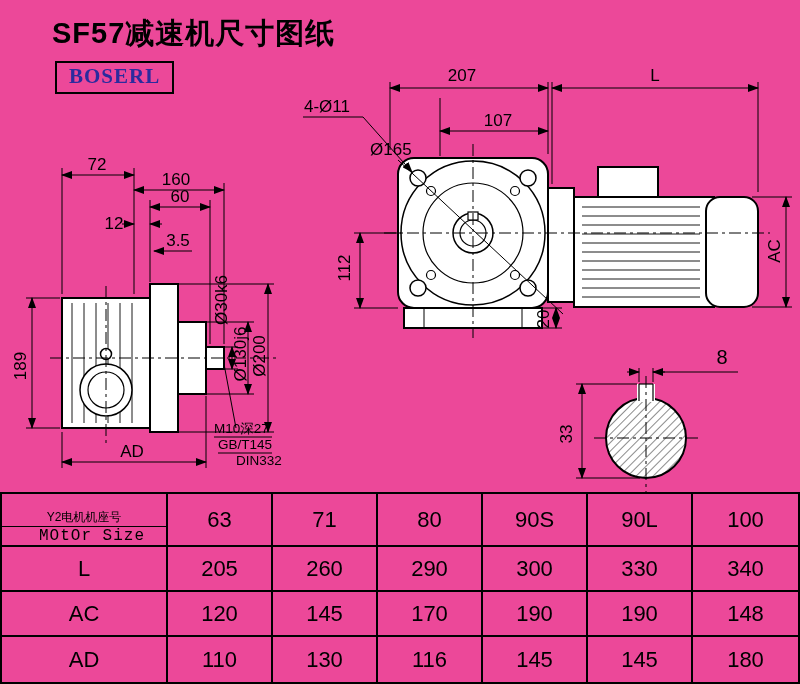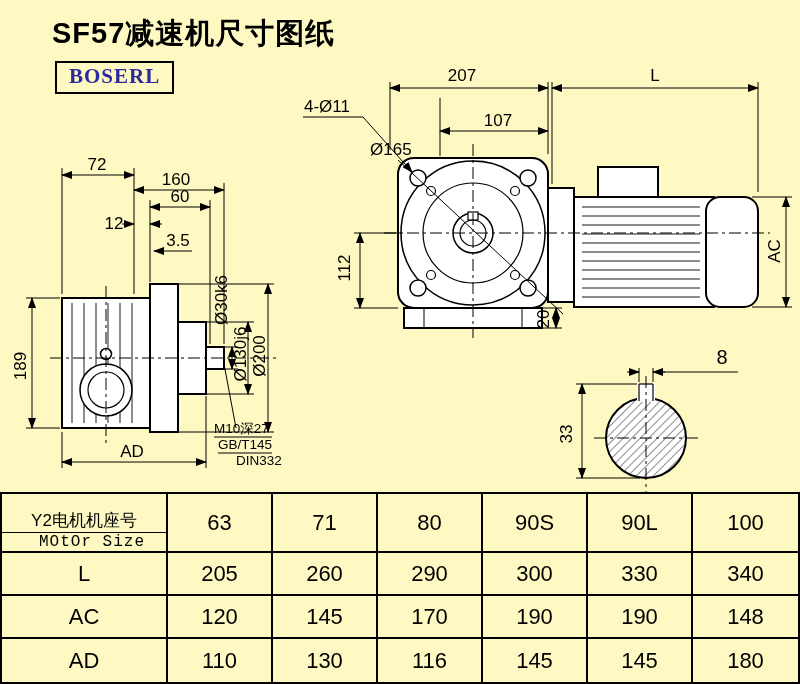--- a/index.html
+++ b/index.html
@@ -1,16 +1,16 @@
 <!DOCTYPE html>
 <html><head>
 <meta charset="utf-8">
 <style>
   html,body{margin:0;padding:0;background:#fff;}
-  .page{position:relative;width:800px;height:684px;background:#fef9c3;overflow:hidden;
+  .page{position:relative;width:800px;height:684px;background:#ec4899;overflow:hidden;
         font-family:"Liberation Sans",sans-serif;color:#000;}
   .title{position:absolute;left:52px;top:14px;font-size:29px;font-weight:bold;letter-spacing:1px;}
   .brand{position:absolute;left:55px;top:61px;border:2px solid #000;padding:1px 12px 3px 12px;
          font-family:"Liberation Serif",serif;font-size:21px;font-weight:700;color:#2b2b9e;letter-spacing:1px;}
   svg text{font-family:"Liberation Sans",sans-serif;fill:#000;}
   .t{font-size:17px;text-anchor:middle;}
   .ta{font-size:17px;text-anchor:start;}
   .ts{font-size:13.5px;text-anchor:start;}
   .tb{font-size:20px;text-anchor:middle;}
   .o2{fill:#fff;stroke:#000;stroke-width:2;}
@@ -21,21 +21,21 @@
   .cl{stroke:#000;stroke-width:1;fill:none;stroke-dasharray:12 4 3 4;}
   
   .tbl{position:absolute;left:0;top:492px;width:800px;height:192px;box-sizing:border-box;
        border:2px solid #000;display:grid;grid-template-columns:166px repeat(6,1fr);
        grid-template-rows:repeat(4,1fr);font-size:22px;}
   .c{border-right:2px solid #000;border-bottom:2px solid #000;display:flex;
      align-items:center;justify-content:center;}
   .c:nth-child(7n){border-right:none;}
   .c:nth-child(n+22){border-bottom:none;}
   .hcell{flex-direction:column;justify-content:stretch;padding:0;}
-  .hl1{font-size:17px;width:100%;text-align:center;border-bottom:1.5px solid #000;
+  .hl1{font-size:12px;width:100%;text-align:center;border-bottom:1.5px solid #000;
        flex:1;display:flex;align-items:center;justify-content:center;margin-top:15px;}
   .hl2{font-size:16px;width:100%;text-align:center;letter-spacing:1px;flex:1;
        display:flex;align-items:center;justify-content:center;font-family:"Liberation Mono",monospace;padding-left:16px;}
 </style>
 </head>
 <body>
 
 <div class="page">
 
   <div class="title">SF57减速机尺寸图纸</div>

